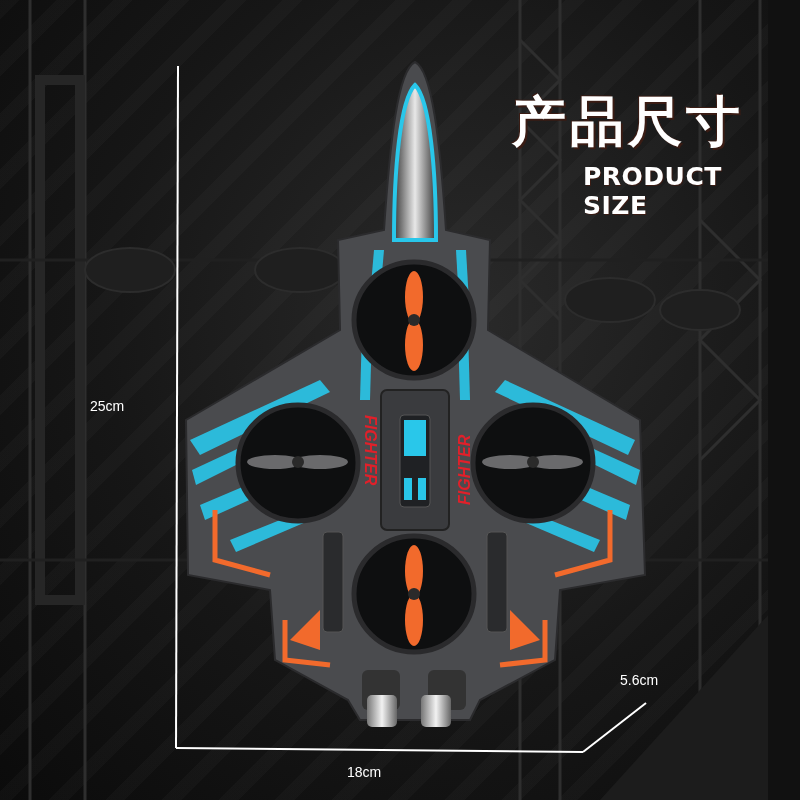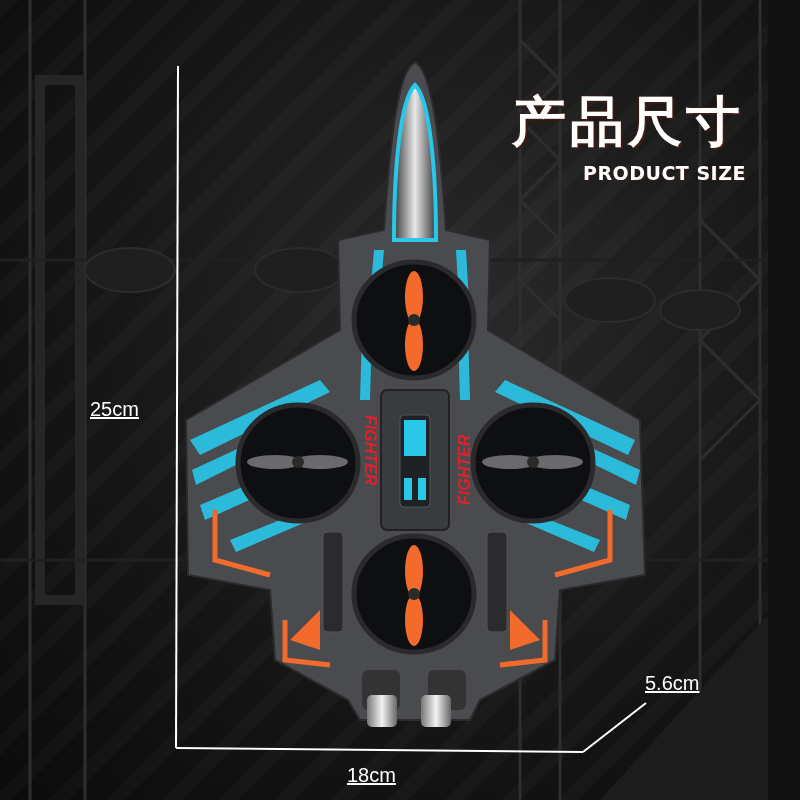--- a/index.html
+++ b/index.html
@@ -5,25 +5,25 @@
   html,body{margin:0;padding:0;background:#111;}
   #stage{position:relative;width:768px;height:800px;overflow:hidden;
     background:
       repeating-linear-gradient(135deg, rgba(255,255,255,0.025) 0 14px, rgba(0,0,0,0) 14px 40px),
       radial-gradient(ellipse at 60% 40%, #2a2a2a 0%, #161616 55%, #0b0b0b 100%);
     font-family:"Liberation Sans", sans-serif;}
   .scaffold{position:absolute;inset:0;}
   .title-cn{position:absolute;left:512px;top:86px;font-family:"DejaVu Sans", sans-serif;font-weight:bold;
     font-size:54px;letter-spacing:4px;color:#fff;text-shadow:2px 2px 0 #3a1c14,-1px -1px 0 #3a1c14;}
   .title-en{position:absolute;left:583px;top:162px;font-family:"DejaVu Sans", sans-serif;font-weight:bold;
-    font-size:19px;letter-spacing:0.5px;color:#fff;text-shadow:1px 1px 0 #3a1c14;}
-  .dim-label{position:absolute;color:#fff;font-size:20px;font-family:"Liberation Sans", sans-serif;text-decoration:underline;}
+    font-size:25px;letter-spacing:0.5px;color:#fff;text-shadow:1px 1px 0 #3a1c14;}
+  .dim-label{position:absolute;color:#fff;font-size:14px;font-family:"Liberation Sans", sans-serif;}
   .lbl-h{left:90px;top:398px;}
   .lbl-w{left:347px;top:764px;}
-  .lbl-d{left:645px;top:672px;}
+  .lbl-d{left:620px;top:672px;}
   svg.overlay{position:absolute;left:0;top:0;}
 </style>
 </head>
 <body>
 
 <div id="stage">
 
   <svg class="scaffold" width="800" height="800">
     <g stroke="#2e2e2e" stroke-width="3" fill="none">
       <line x1="30" y1="0" x2="30" y2="800"></line>

